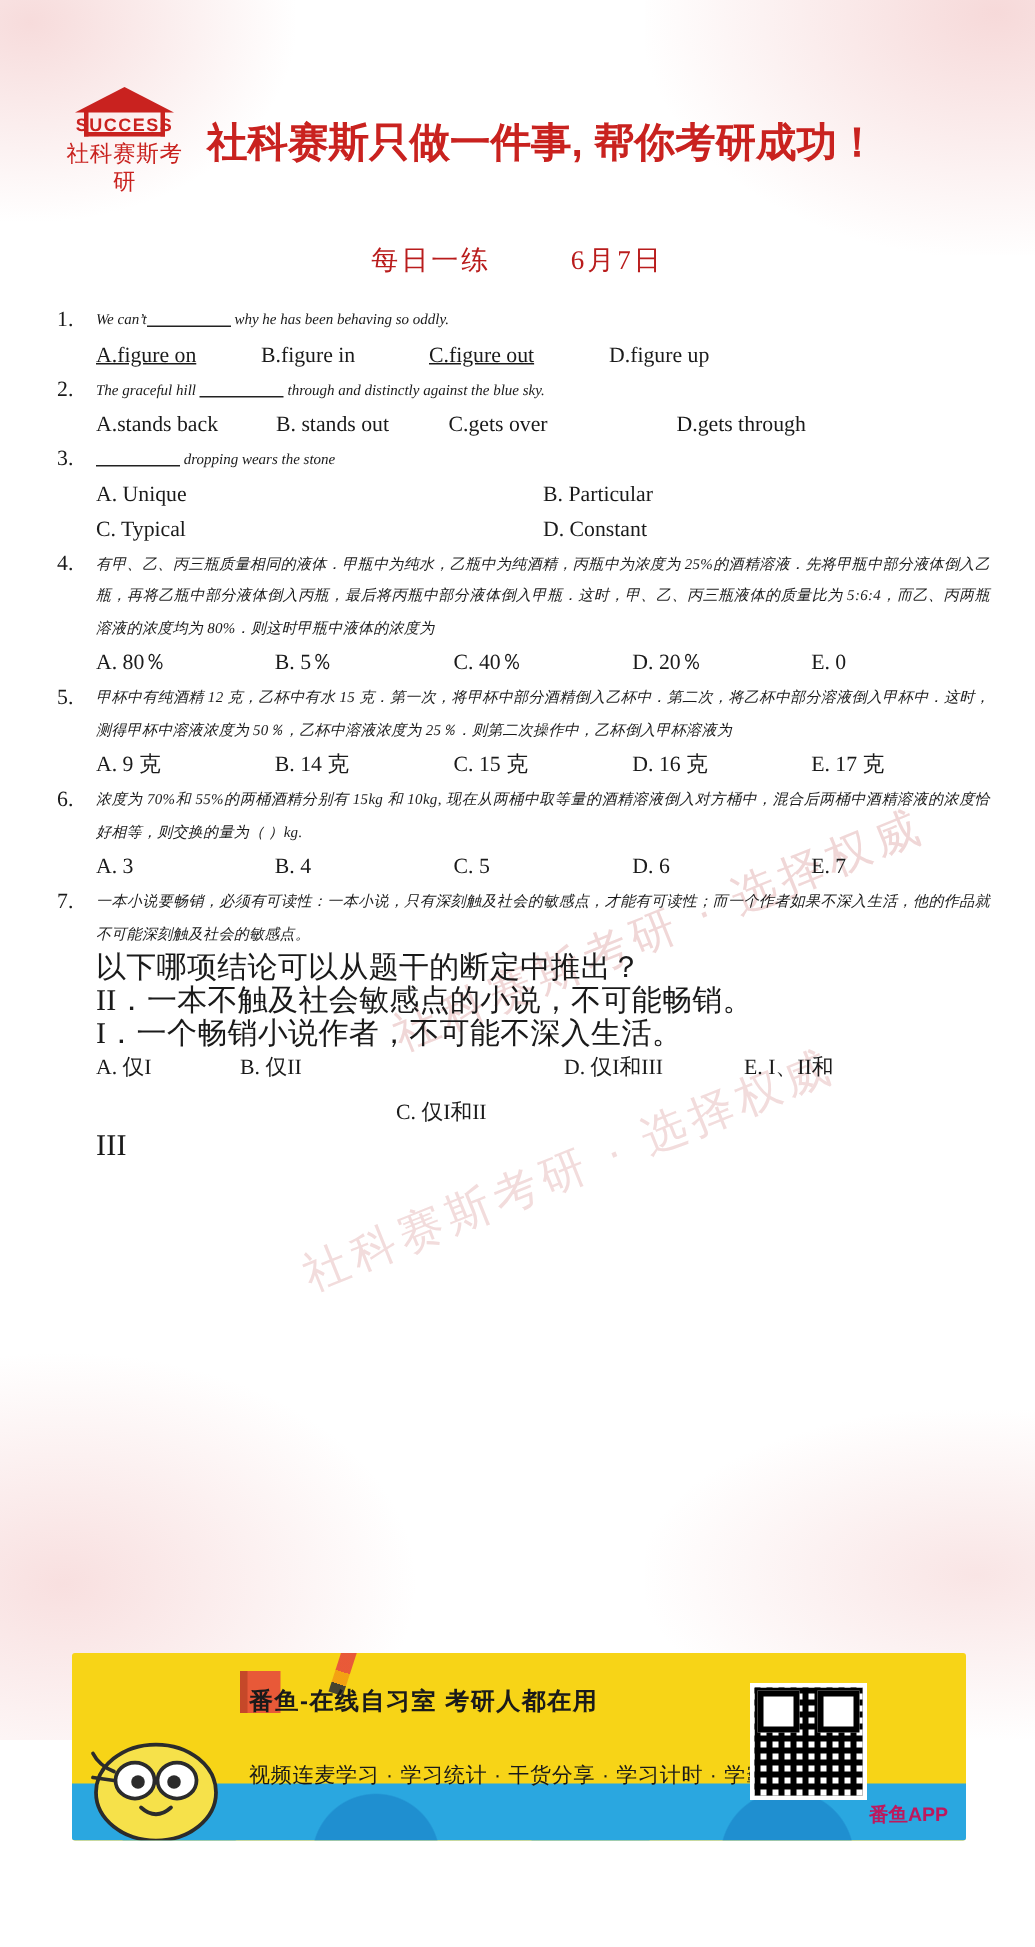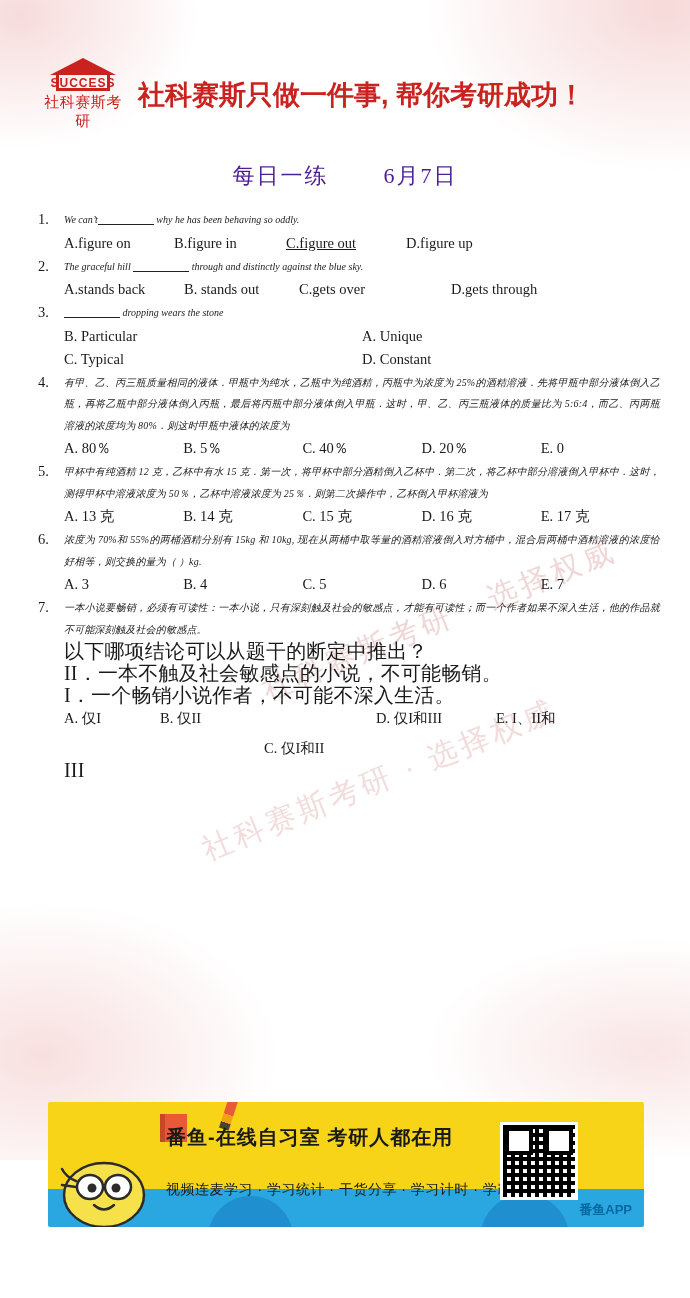--- a/index.html
+++ b/index.html
@@ -137,22 +137,22 @@
     color: #c9221f;
     letter-spacing: 0px;
     margin-left: 14px;
     white-space: nowrap;
   }
 
   .doc-title {
     position: relative;
     z-index: 2;
     text-align: center;
-    font-size: 22px;
-    color: #4c1d95;
+    font-size: 18px;
+    color: #b91c1c;
     margin-top: 30px;
     letter-spacing: 2px;
     font-family: "Liberation Serif", serif;
   }
   .doc-title .gap {
     display: inline-block;
     width: 40px;
   }
 
   .content {
@@ -188,21 +188,21 @@
   }
   .opts {
     display: flex;
     font-size: 14.5px;
     line-height: 22px;
     margin-top: 1px;
   }
   .opts .opt { white-space: nowrap; }
   .opts.c5 .opt { width: 20%; }
   .opts.c2 .opt { width: 50%; }
-  .opts.eng1 .opt:nth-child(1) { width: 110px; }
+  .opts.eng1 .opt:nth-child(1) { width: 110px; text-decoration: underline; }
   .opts.eng1 .opt:nth-child(2) { width: 112px; }
   .opts.eng1 .opt:nth-child(3) { width: 120px; text-decoration: underline; }
   .opts.eng2 .opt:nth-child(1) { width: 120px; }
   .opts.eng2 .opt:nth-child(2) { width: 115px; }
   .opts.eng2 .opt:nth-child(3) { width: 152px; }
   .opts.cn4 .opt:nth-child(1) { width: 96px; }
   .opts.cn4 .opt:nth-child(2) { width: 104px; }
   .opts.cn4 .opt:nth-child(3) { width: 112px; margin-top: 30px; }
   .opts.cn4 .opt:nth-child(4) { width: 120px; }
   .sub {
@@ -243,21 +243,21 @@
     z-index: 3;
   }
   .ad-text {
     position: absolute;
     left: 118px;
     top: 22px;
     z-index: 3;
   }
   .ad-title {
     font-family: "Liberation Sans", sans-serif;
-    font-size: 20px;
+    font-size: 16px;
     font-weight: bold;
     color: #1a1a1a;
     letter-spacing: 1px;
     white-space: nowrap;
   }
   .ad-sub {
     font-family: "Liberation Sans", sans-serif;
     font-size: 14px;
     color: #1a1a1a;
     margin-top: 30px;
@@ -293,21 +293,21 @@
   }
   .ad-qr-inner::before { left: 2px; top: 2px; }
   .ad-qr-inner::after { right: 2px; top: 2px; }
   .ad-appname {
     position: absolute;
     right: 12px;
     bottom: 8px;
     font-family: "Liberation Sans", sans-serif;
     font-size: 13px;
     font-weight: bold;
-    color: #0369a1;
+    color: #be185d;
     z-index: 4;
   }
   .ad-pencil {
     position: absolute;
     left: 176px;
     top: -6px;
     width: 10px;
     height: 34px;
     background: linear-gradient(#e74c3c 0 55%, #f39c12 55% 80%, #333 80% 100%);
     transform: rotate(18deg);
@@ -389,22 +389,22 @@
       </div>
     </div>
 
     <div class="q">
       <div class="q-num">3.</div>
       <div class="q-body">
         <div class="stem">
           <span class="blank"></span> <span>dropping wears the stone</span>
         </div>
         <div class="opts c2">
+          <span class="opt">A. Unique</span>
           <span class="opt">B. Particular</span>
-          <span class="opt">A. Unique</span>
         </div>
         <div class="opts c2">
           <span class="opt">C. Typical</span>
           <span class="opt">D. Constant</span>
         </div>
       </div>
     </div>
 
     <div class="q q-cn">
       <div class="q-num">4.</div>
@@ -418,21 +418,21 @@
           <span class="opt">E. 0</span>
         </div>
       </div>
     </div>
 
     <div class="q q-cn">
       <div class="q-num">5.</div>
       <div class="q-body">
         <div class="stem">甲杯中有纯酒精 12 克，乙杯中有水 15 克．第一次，将甲杯中部分酒精倒入乙杯中．第二次，将乙杯中部分溶液倒入甲杯中．这时，测得甲杯中溶液浓度为 50％，乙杯中溶液浓度为 25％．则第二次操作中，乙杯倒入甲杯溶液为</div>
         <div class="opts c5">
-          <span class="opt">A. 13 克</span>
+          <span class="opt">A. 9 克</span>
           <span class="opt">B. 14 克</span>
           <span class="opt">C. 15 克</span>
           <span class="opt">D. 16 克</span>
           <span class="opt">E. 17 克</span>
         </div>
       </div>
     </div>
 
     <div class="q q-cn">
       <div class="q-num">6.</div>

